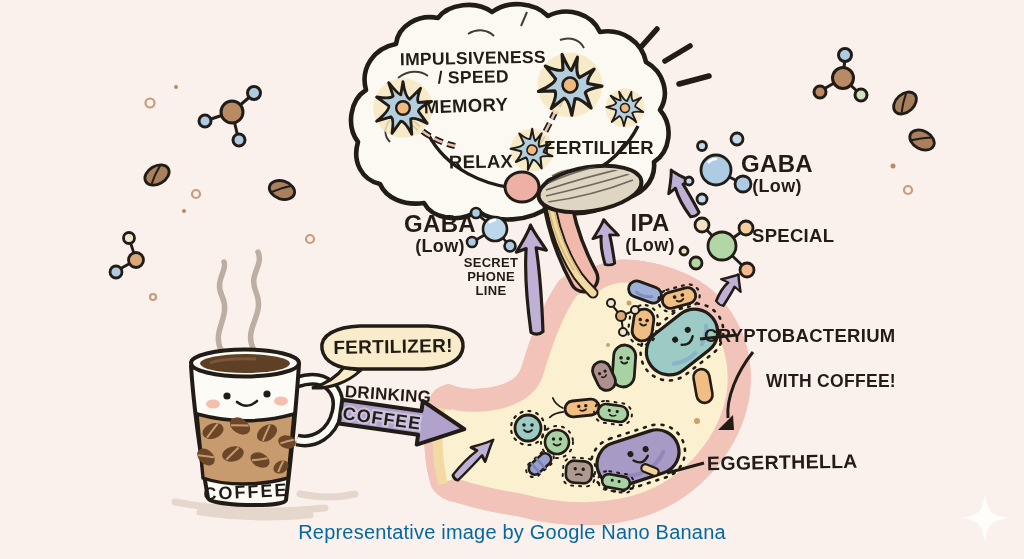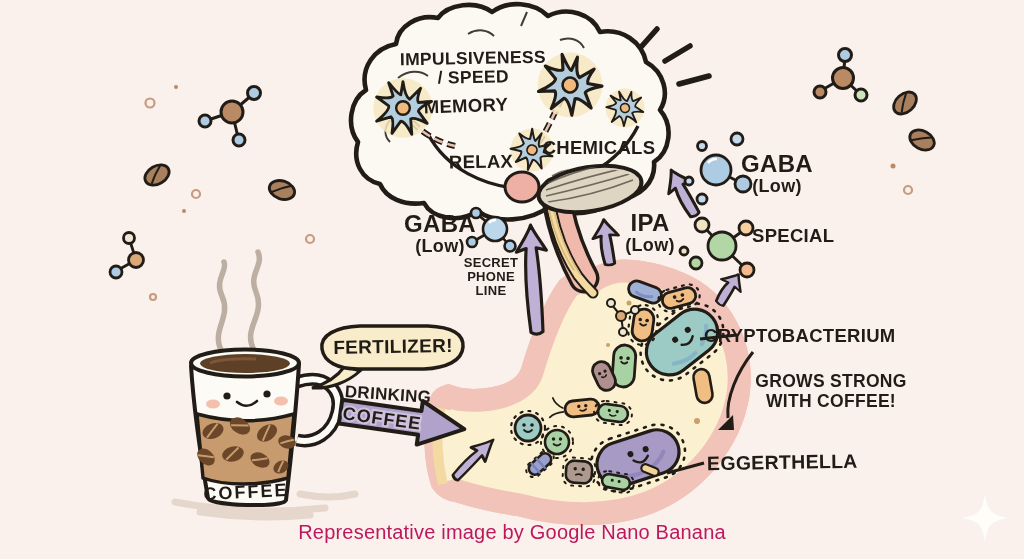--- a/index.html
+++ b/index.html
@@ -5,21 +5,21 @@
   html,body{margin:0;padding:0;background:#faf0ec;}
   #stage{position:relative;width:1024px;height:559px;background:#faf0ec;overflow:hidden;
          font-family:"Liberation Sans",sans-serif;color:#221c17;}
   #art{position:absolute;left:0;top:0;}
   .lbl{position:absolute;font-weight:700;color:#221c17;text-align:center;
        line-height:1.1;letter-spacing:.3px;white-space:nowrap;}
   .ctr{transform:translateX(-50%);}
   .sub{font-size:18px;font-weight:700;}
   .big{font-size:24px;}
   #caption{position:absolute;left:512px;top:521px;transform:translateX(-50%);
-           font-weight:400;font-size:20px;color:#be185d;letter-spacing:.2px;white-space:nowrap;}
+           font-weight:400;font-size:20px;color:#0369a1;letter-spacing:.2px;white-space:nowrap;}
 </style>
 </head>
 <body>
 
 <div id="stage">
 
 <svg id="art" width="1024" height="559" viewBox="0 0 1024 559">
   <defs>
     <g id="neuron">
       <circle r="27" fill="#f6e8c0" opacity="0.85"></circle>
@@ -390,21 +390,21 @@
 
   <path transform="translate(985,518)" d="M0,-24 C3,-6 6,-3 24,0 C6,3 3,6 0,24 C-3,6 -6,3 -24,0 C-6,-3 -3,-6 0,-24 Z" fill="#fffdfa" opacity=".95"></path>
 </svg>
 
 <div class="lbl ctr" style="left:473px;top:49px;font-size:17.5px;transform:translateX(-50%) rotate(-1deg)">
   <div>IMPULSIVENESS</div>
   <div>/ SPEED</div>
 </div>
 <div class="lbl ctr" style="left:466px;top:96px;font-size:18.5px;transform:translateX(-50%) rotate(-2deg)">MEMORY</div>
 <div class="lbl ctr" style="left:481px;top:152px;font-size:18.5px;transform:translateX(-50%) rotate(-1deg)">RELAX</div>
-<div class="lbl ctr" style="left:599px;top:138px;font-size:18.5px">CHEMICALS</div>
+<div class="lbl ctr" style="left:599px;top:138px;font-size:18.5px">FERTILIZER</div>
 
 <div class="lbl ctr" style="left:440px;top:211px">
   <div class="big">GABA</div>
   <div class="sub">(Low)</div>
 </div>
 <div class="lbl ctr" style="left:491px;top:256px;font-size:13px;line-height:1.08">
   <div>SECRET</div>
   <div>PHONE</div>
   <div>LINE</div>
 </div>
@@ -415,21 +415,20 @@
 <div class="lbl ctr" style="left:777px;top:151px">
   <div class="big">GABA</div>
   <div class="sub">(Low)</div>
 </div>
 <div class="lbl" style="left:752px;top:226px;font-size:18.5px;text-align:right">
   <div>SPECIAL</div>
 </div>
 
 <div class="lbl" style="left:704px;top:326px;font-size:18.5px;text-align:right">CRYPTOBACTERIUM</div>
 <div class="lbl ctr" style="left:831px;top:371px;font-size:17.5px;line-height:1.15">
-  <div>GROWS STRONG</div>
   <div>WITH COFFEE!</div>
 </div>
 <div class="lbl" style="left:707px;top:452px;font-size:19.5px;text-align:left;transform:rotate(-1deg)">EGGERTHELLA</div>
 
 <div class="lbl ctr" style="left:393px;top:337px;font-size:19px;transform:translateX(-50%) rotate(-1deg)">FERTILIZER!</div>
 <div class="lbl ctr" style="left:388px;top:386px;font-size:17px;transform:translateX(-50%) rotate(4deg)">DRINKING</div>
 
 <div id="caption">Representative image by Google Nano Banana</div>
 
 </div>

